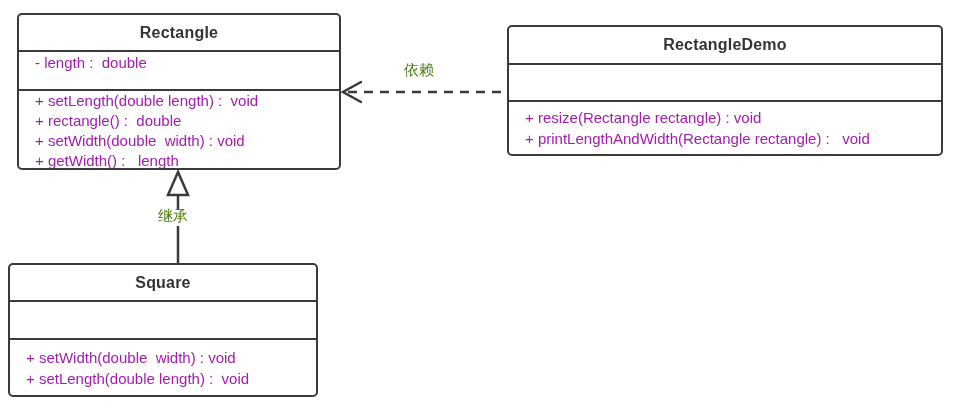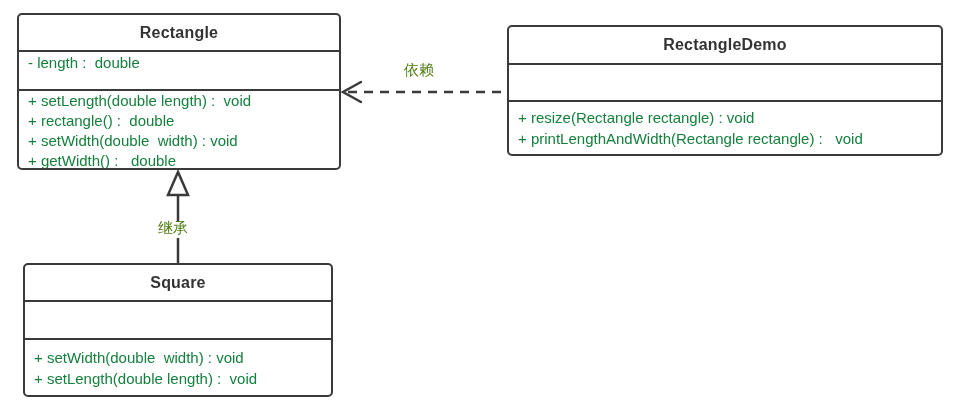--- a/index.html
+++ b/index.html
@@ -32,79 +32,79 @@
     letter-spacing: 0.2px;
   }
   .compartment {
     overflow: hidden;
   }
   .compartment.with-divider {
     border-bottom: 2px solid #3a3a3a;
   }
   .member {
     font-size: 15px;
-    color: #15803d;
+    color: #a21caf;
     white-space: pre;
-    padding-left: 9px;
+    padding-left: 16px;
   }
   
   #box-rectangle { left: 17px; top: 13px; width: 324px; height: 157px; }
   #box-rectangle .class-title { height: 37px; }
   #box-rectangle .attrs { height: 39px; padding-top: 1px; }
   #box-rectangle .attrs .member { line-height: 19px; }
   #box-rectangle .methods { flex: 1; }
   #box-rectangle .methods .member { line-height: 20px; }
   
   #box-rectangledemo { left: 507px; top: 25px; width: 436px; height: 131px; }
   #box-rectangledemo .class-title { height: 38px; }
   #box-rectangledemo .attrs { height: 37px; }
   #box-rectangledemo .methods { flex: 1; padding-top: 5px; }
   #box-rectangledemo .methods .member { line-height: 21px; }
   
-  #box-square { left: 23px; top: 263px; width: 310px; height: 134px; }
+  #box-square { left: 8px; top: 263px; width: 310px; height: 134px; }
   #box-square .class-title { height: 37px; }
   #box-square .attrs { height: 38px; }
   #box-square .methods { flex: 1; padding-top: 7px; }
   #box-square .methods .member { line-height: 21px; }
   
   .connector-layer {
     position: absolute;
     left: 0; top: 0;
     width: 960px; height: 410px;
     pointer-events: none;
   }
   .edge-label {
     position: absolute;
     font-size: 15px;
     color: #4d7c0f;
     line-height: 16px;
     font-family: Liberation Mono, monospace;
   }
   #label-dependency { left: 404px; top: 64px; }
   #label-inheritance {
-    left: 156px; top: 222px;
+    left: 156px; top: 210px;
     background: #ffffff;
     padding: 0 2px;
   }
 </style>
 </head>
 <body>
 
 <div class="canvas">
 
   <div class="class-box" id="box-rectangle">
     <div class="class-title">Rectangle</div>
     <div class="compartment with-divider attrs">
       <div class="member">- length :  double</div>
     </div>
     <div class="compartment methods">
       <div class="member">+ setLength(double length) :  void</div>
       <div class="member">+ rectangle() :  double</div>
       <div class="member">+ setWidth(double  width) : void</div>
-      <div class="member">+ getWidth() :   double</div>
+      <div class="member">+ getWidth() :   length</div>
     </div>
   </div>
 
   <div class="class-box" id="box-rectangledemo">
     <div class="class-title">RectangleDemo</div>
     <div class="compartment with-divider attrs"></div>
     <div class="compartment methods">
       <div class="member">+ resize(Rectangle rectangle) : void</div>
       <div class="member">+ printLengthAndWidth(Rectangle rectangle) :   void</div>
     </div>

